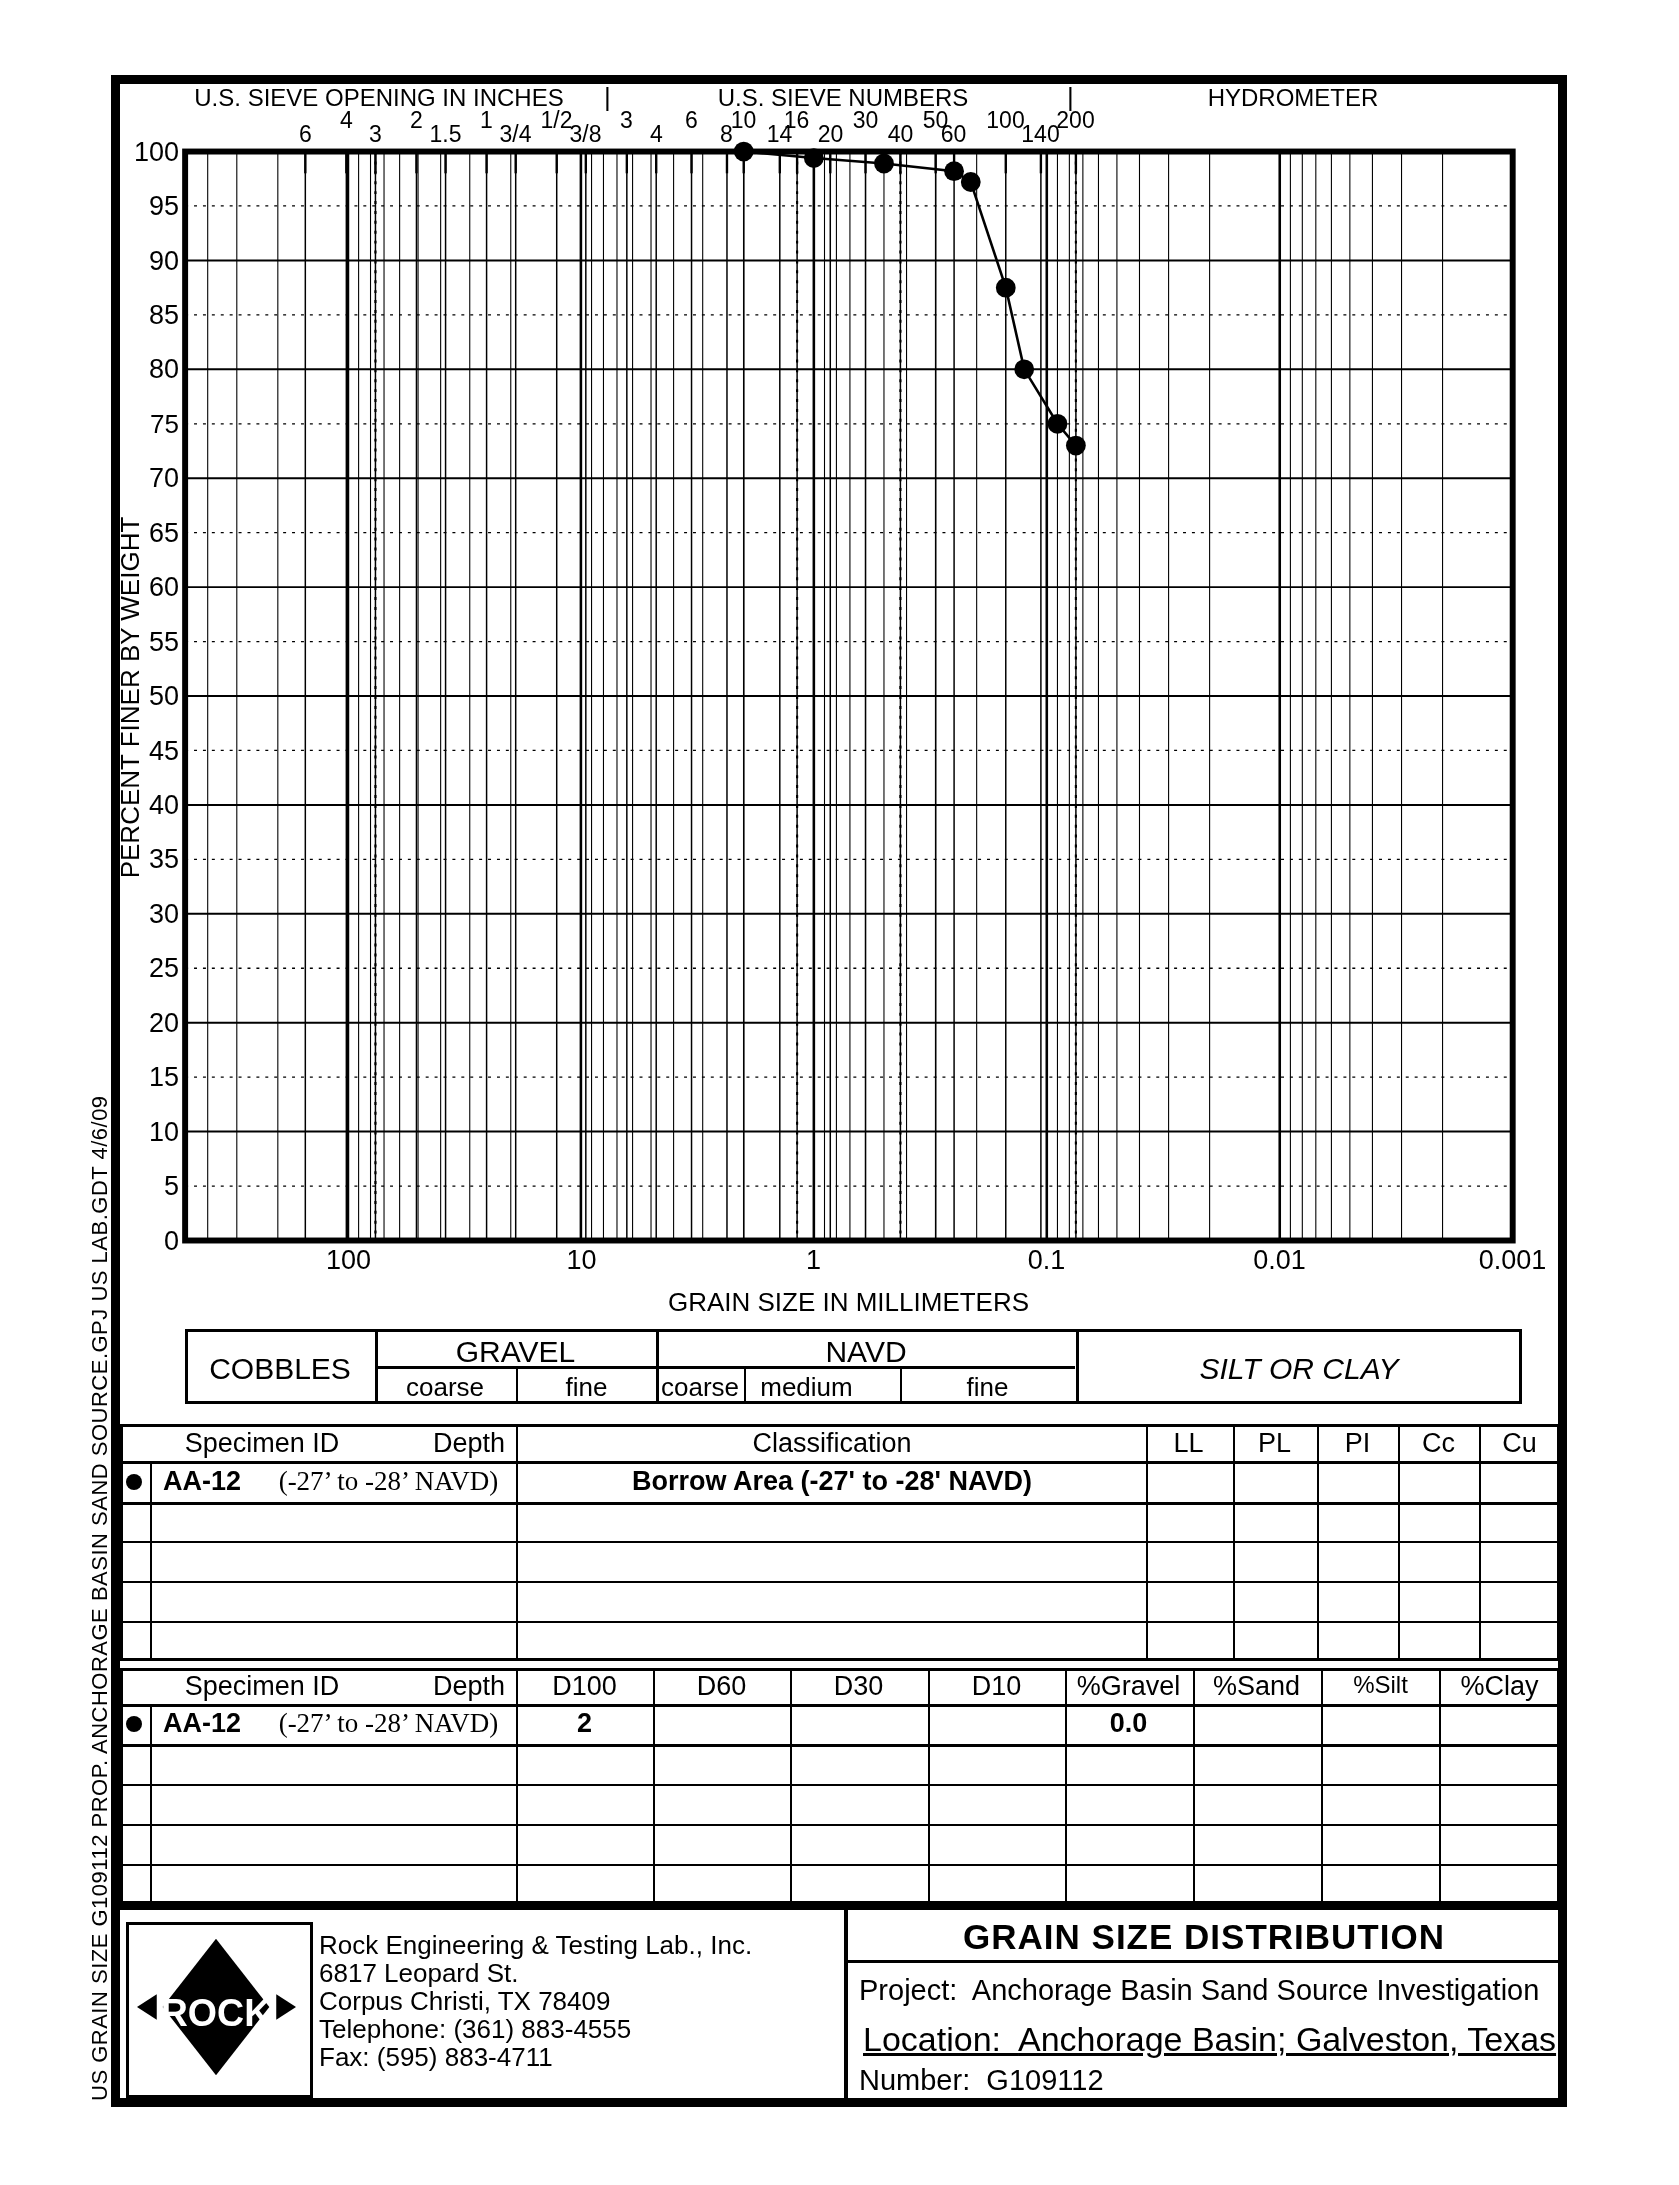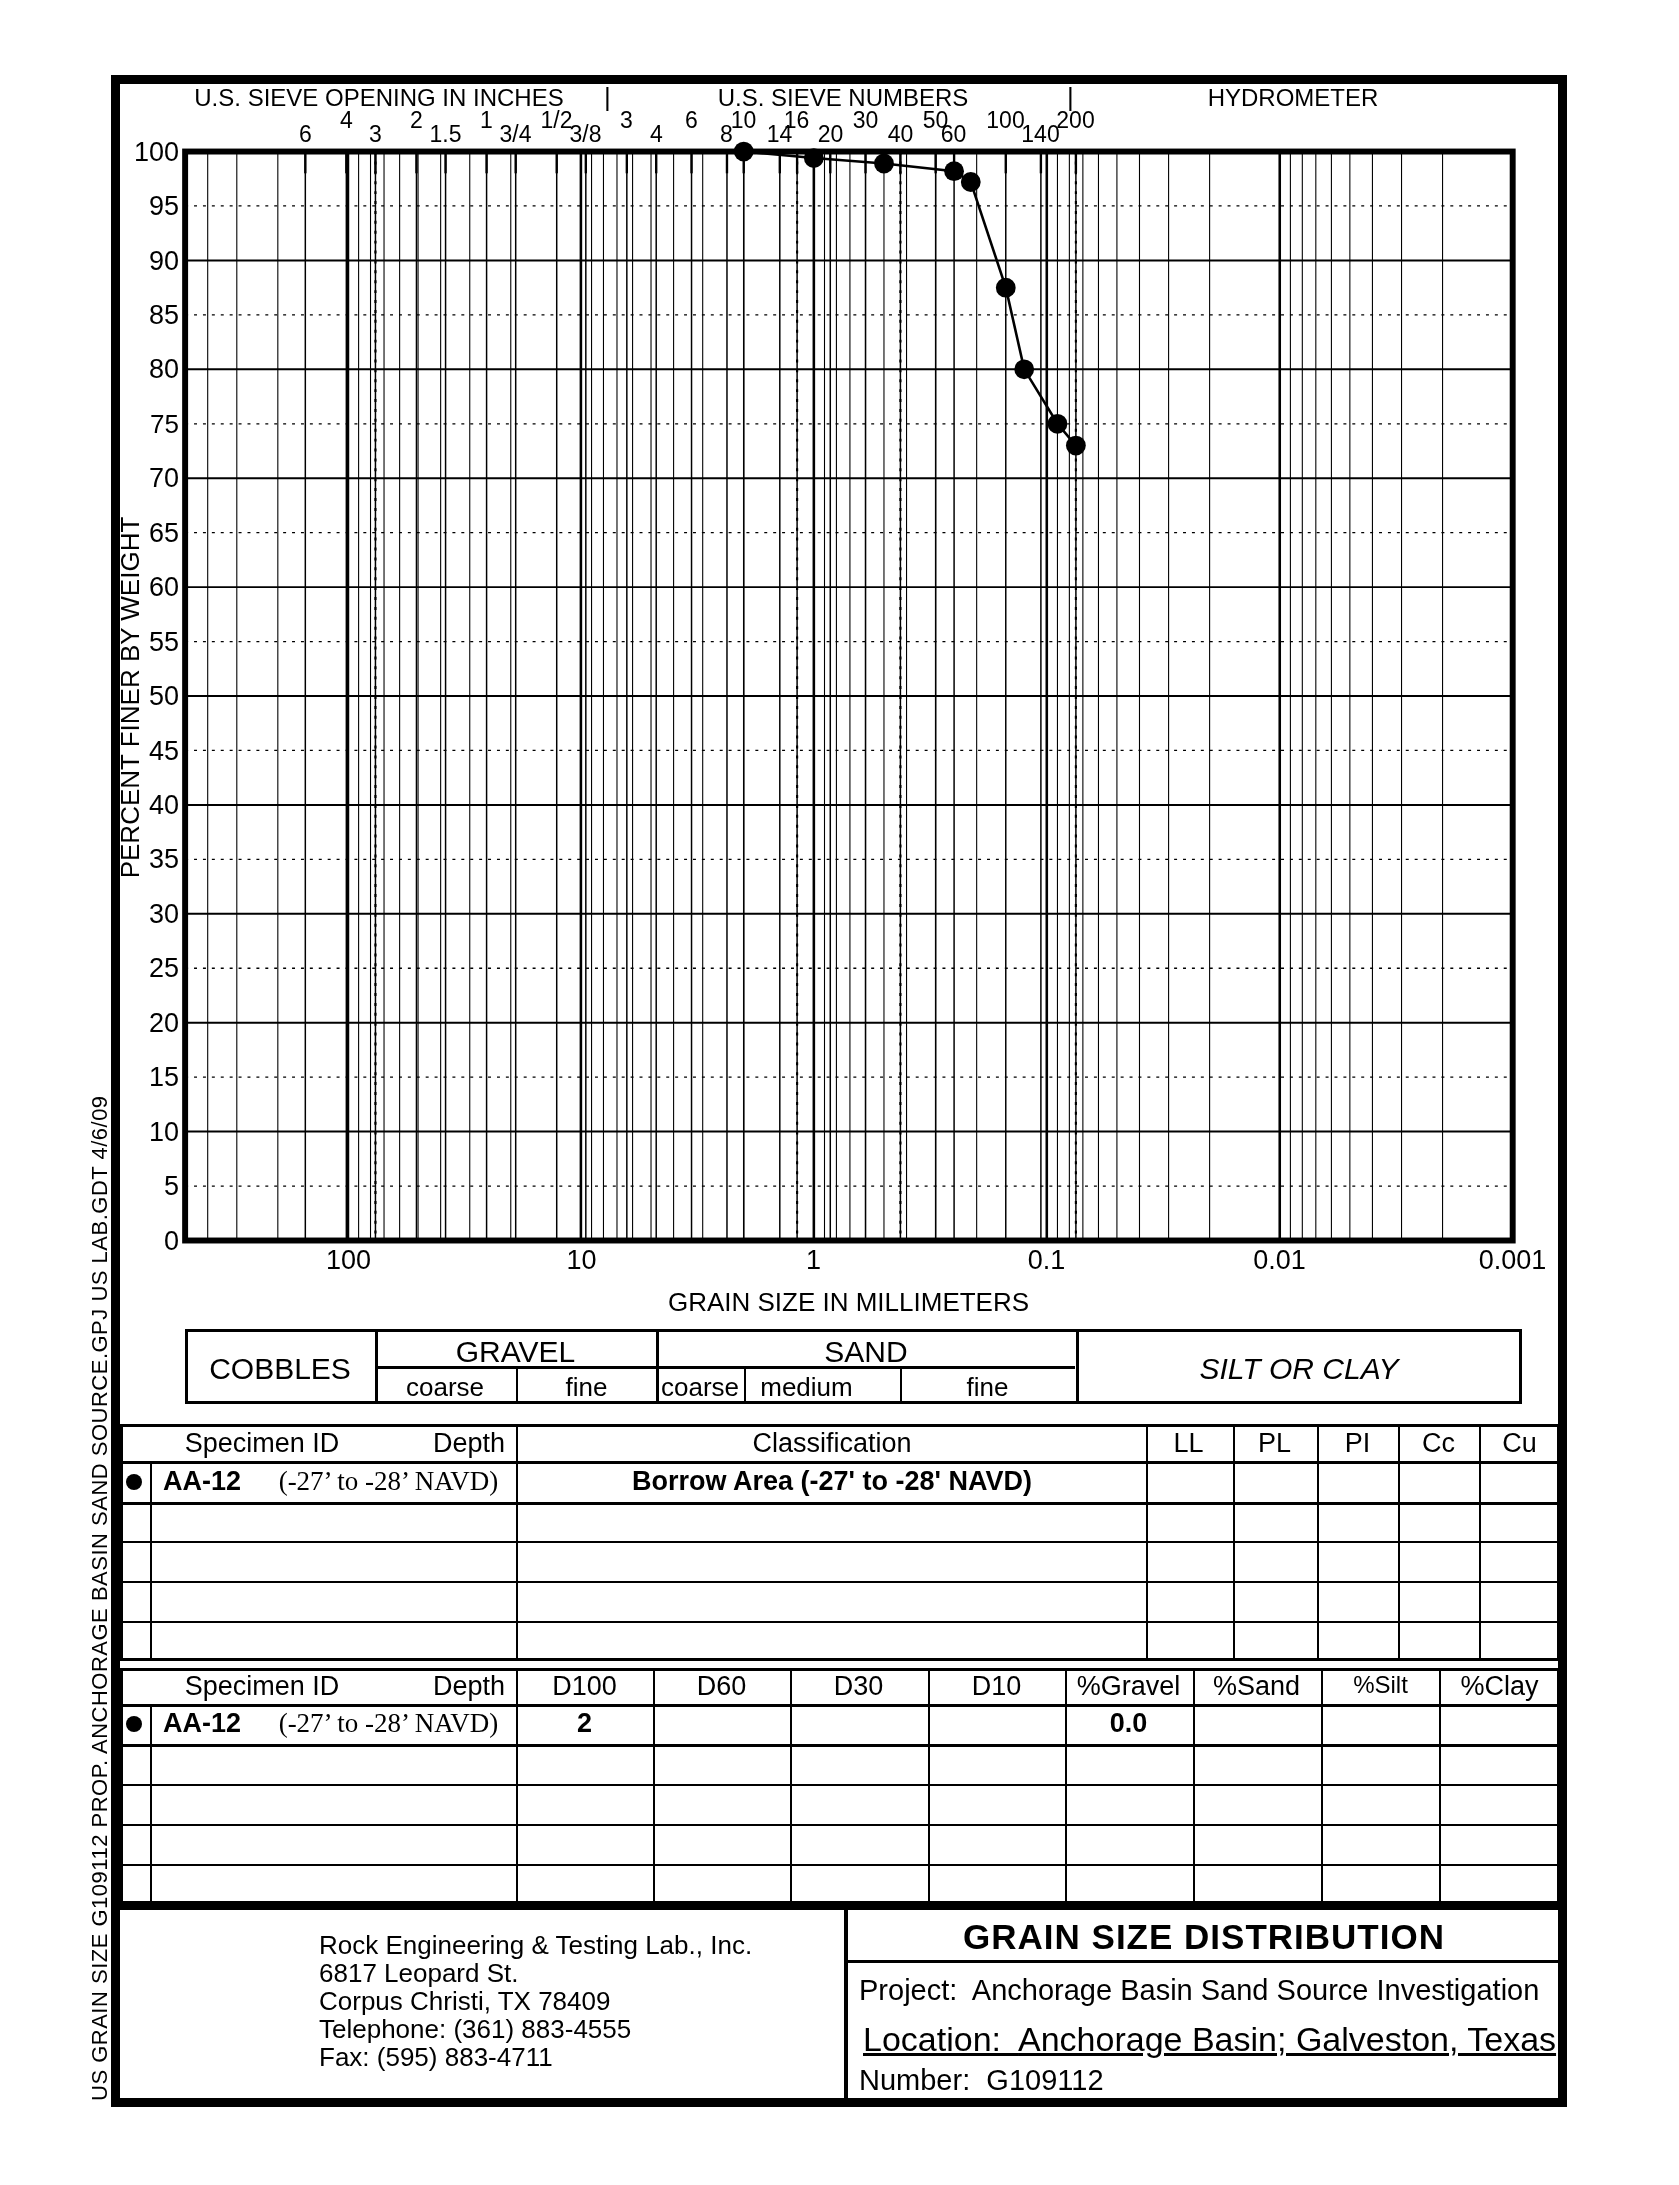--- a/index.html
+++ b/index.html
@@ -230,21 +230,21 @@
       <div class="abs " style="left:185px;top:1329px;width:1337px;height:75px;border:3px solid #000;box-sizing:border-box;"></div>
       <div class="abs vline" style="left:375px;top:1329px;width:3px;height:75px;"></div>
       <div class="abs vline" style="left:656px;top:1329px;width:3px;height:75px;"></div>
       <div class="abs vline" style="left:1076px;top:1329px;width:3px;height:75px;"></div>
       <div class="abs hline" style="left:375px;top:1366px;width:700px;height:3px;"></div>
       <div class="abs vline" style="left:516px;top:1366px;width:2px;height:38px;"></div>
       <div class="abs vline" style="left:744px;top:1366px;width:2px;height:38px;"></div>
       <div class="abs vline" style="left:900px;top:1366px;width:2px;height:38px;"></div>
       <div class="abs ctr lbl" style="left:185px;top:1352px;width:190px;font-size:30px;">COBBLES</div>
       <div class="abs ctr lbl" style="left:375px;top:1335px;width:281px;font-size:30px;">GRAVEL</div>
-      <div class="abs ctr lbl" style="left:656px;top:1335px;width:420px;font-size:30px;">SAND</div>
+      <div class="abs ctr lbl" style="left:656px;top:1335px;width:420px;font-size:30px;">NAVD</div>
       <div class="abs ctr lbl" style="left:1076px;top:1352px;width:446px;font-size:30px;font-style:italic;">SILT OR CLAY</div>
       <div class="abs ctr lbl" style="left:375px;top:1372px;width:140px;font-size:26px;">coarse</div>
       <div class="abs ctr lbl" style="left:516px;top:1372px;width:141px;font-size:26px;">fine</div>
       <div class="abs ctr lbl" style="left:656px;top:1372px;width:88px;font-size:26px;">coarse</div>
       <div class="abs ctr lbl" style="left:744px;top:1372px;width:125px;font-size:26px;">medium</div>
       <div class="abs ctr lbl" style="left:900px;top:1372px;width:175px;font-size:26px;">fine</div>
     </div>
   <div id="tables">
       <div class="abs " style="left:120px;top:1424px;width:1440px;height:237px;border:3px solid #000;box-sizing:border-box;"></div>
       <div class="abs hline" style="left:120px;top:1461px;width:1440px;height:3px;"></div>
@@ -299,20 +299,28 @@
       <div class="abs bullet" style="left:126px;top:1716px;width:16px;height:16px;" title="●"></div>
       <div class="abs b lbl" style="left:163px;top:1708px;font-size:27px;">AA-12</div>
       <div class="abs ctr lbl serif" style="left:267px;top:1708px;width:243px;font-size:27px;">(-27’ to -28’ NAVD)</div>
       <div class="abs ctr b lbl" style="left:525px;top:1708px;width:119px;font-size:27px;">2</div>
       <div class="abs ctr b lbl" style="left:1069px;top:1708px;width:119px;font-size:27px;">0.0</div>
     </div>
 
   <div class="abs hline" style="left:120px;top:1904px;width:1440px;height:6px;"></div>
   <div class="abs vline" style="left:844px;top:1904px;width:4px;height:194px;"></div>
 
+  <div class="abs" style="left:126px;top:1922px;width:181px;height:170px;border:3px solid #000;">
+    <svg width="175" height="164" viewBox="0 0 177 166">
+      <polygon points="88,14 142,83 88,152 34,83" fill="#000"></polygon>
+      <polygon points="28,70 28,96 8,83" fill="#000"></polygon>
+      <polygon points="149,70 149,96 169,83" fill="#000"></polygon>
+      <text id="logo-text" x="88" y="97" text-anchor="middle" fill="#fff" font-family="Liberation Sans, sans-serif" font-size="38" font-weight="bold" transform="scale(1,1.05)" letter-spacing="0">ROCK</text>
+    </svg>
+  </div>
 
   <div id="company-block" class="abs" style="left:319px;top:1931px;font-size:26px;line-height:28px;">
       <div>Rock Engineering &amp; Testing Lab., Inc.</div>
       <div>6817 Leopard St.</div>
       <div>Corpus Christi, TX 78409</div>
       <div>Telephone:  (361) 883-4555</div>
       <div>Fax:  (595) 883-4711</div>
     </div>
 
   <div id="footer-title" class="abs ctr b" style="left:848px;top:1917px;width:712px;font-size:35px;">GRAIN SIZE DISTRIBUTION</div>

